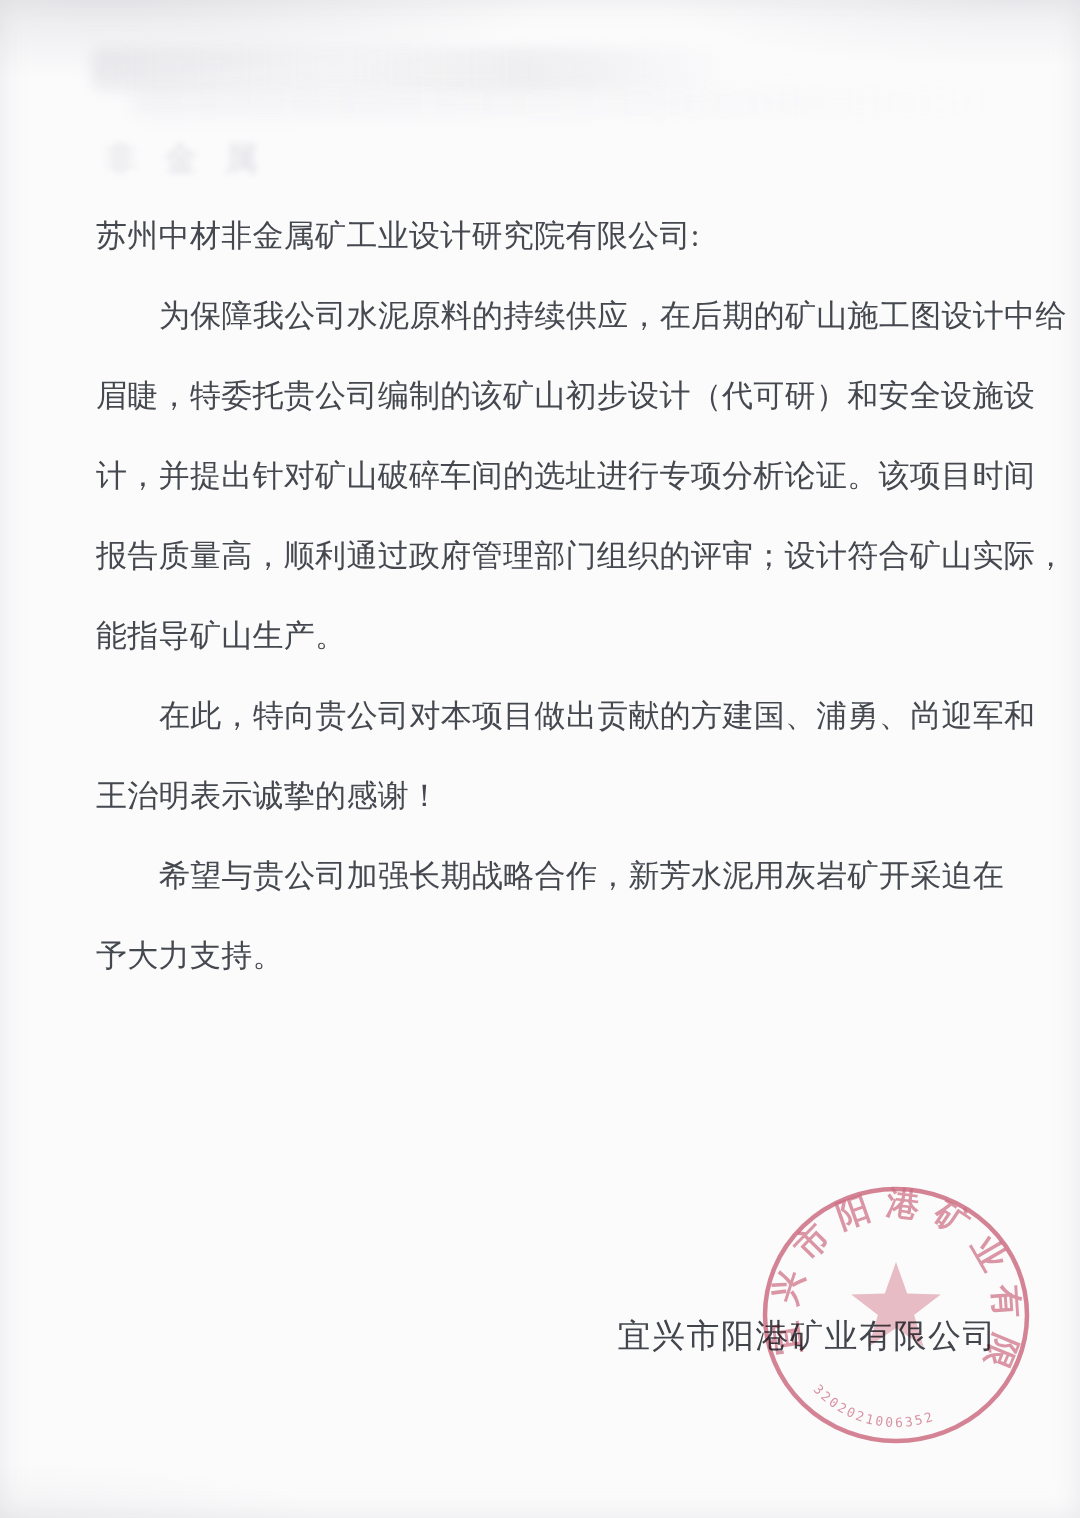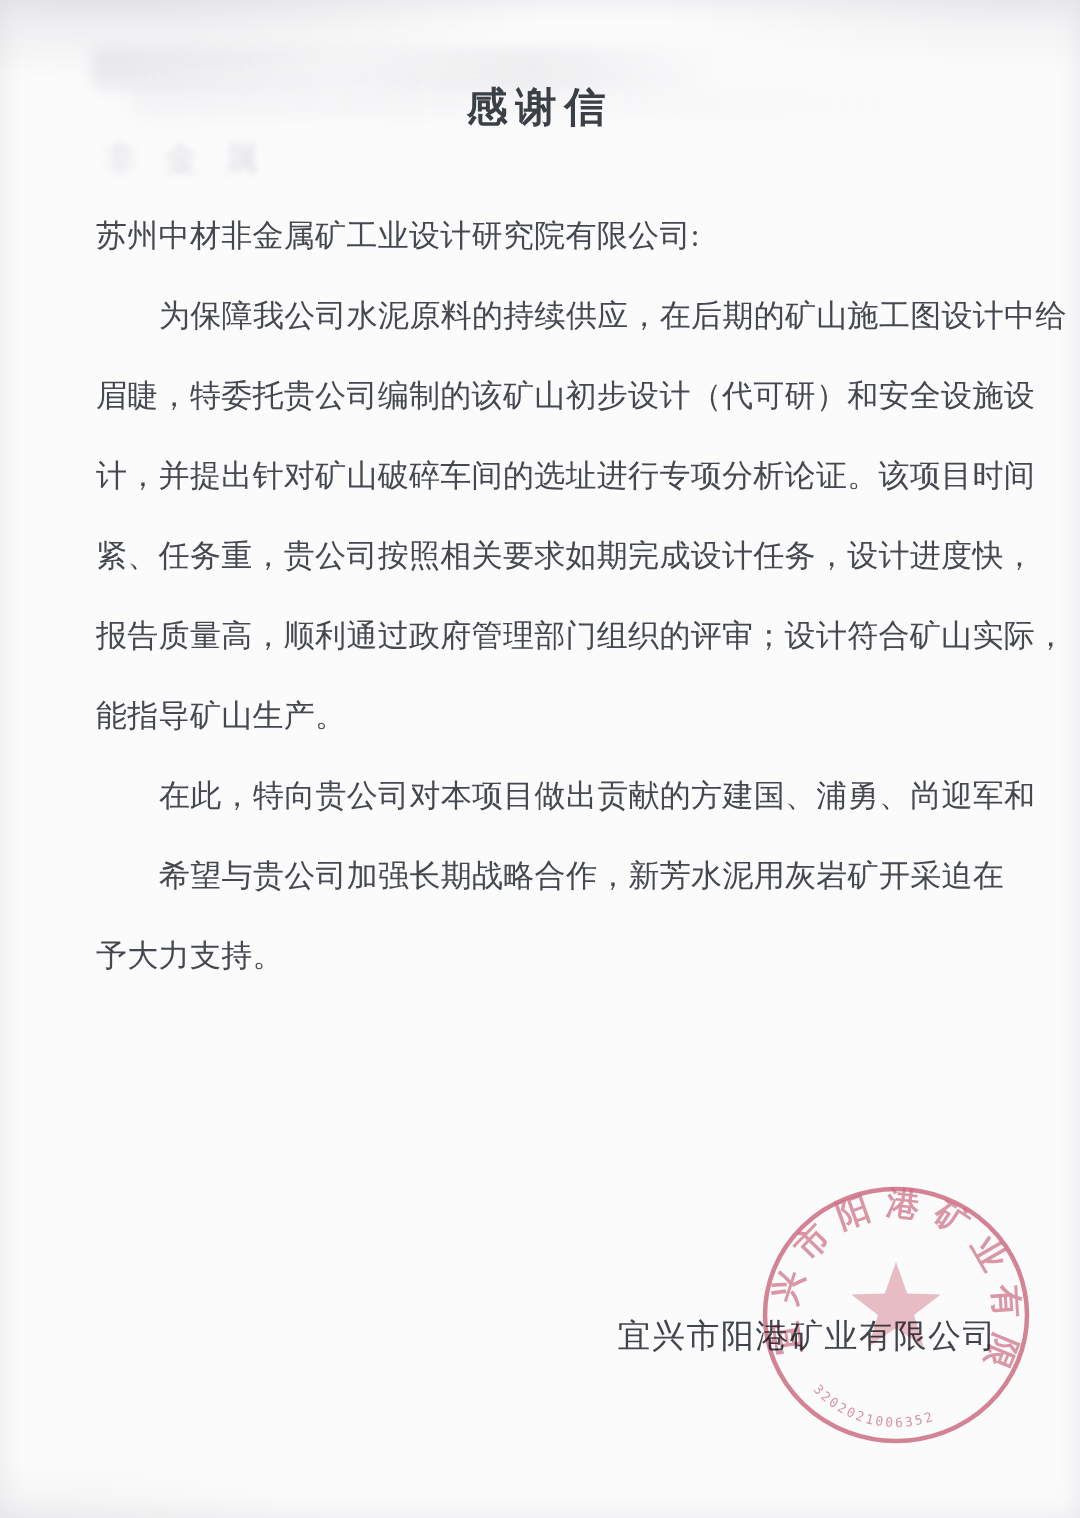--- a/index.html
+++ b/index.html
@@ -63,31 +63,30 @@
 </head>
 <body>
 
 <div class="page">
 
   <div class="smudge s1"></div>
   <div class="smudge s2"></div>
 
   <div class="ghost-text">非金属</div>
 
-  <h1 class="title">感谢信</h1>
 
   <div class="body-block">
     <div class="line">苏州中材非金属矿工业设计研究院有限公司:</div>
     <div class="line indent">为保障我公司水泥原料的持续供应，在后期的矿山施工图设计中给</div>
     <div class="line">眉睫，特委托贵公司编制的该矿山初步设计（代可研）和安全设施设</div>
     <div class="line">计，并提出针对矿山破碎车间的选址进行专项分析论证。该项目时间</div>
-    <div class="line">紧、任务重，贵公司按照相关要求如期完成设计任务，设计进度快，</div>
     <div class="line">报告质量高，顺利通过政府管理部门组织的评审；设计符合矿山实际，</div>
     <div class="line">能指导矿山生产。</div>
     <div class="line indent">在此，特向贵公司对本项目做出贡献的方建国、浦勇、尚迎军和</div>
+    <div class="line">王治明表示诚挚的感谢！</div>
     <div class="line indent">希望与贵公司加强长期战略合作，新芳水泥用灰岩矿开采迫在</div>
     <div class="line">予大力支持。</div>
   </div>
 
   <div class="sign-company">宜兴市阳港矿业有限公司</div>
 
   <svg class="stamp" width="280" height="272" viewBox="0 0 280 272" xmlns="http://www.w3.org/2000/svg">
     <defs>
       <path id="ringPath" d="M 49.4,178.3 A 100,100 0 1 1 230.6,178.3" fill="none"></path>
       <path id="serialPath" d="M 54.2,208 A 112,112 0 0 0 225.8,208" fill="none"></path>

